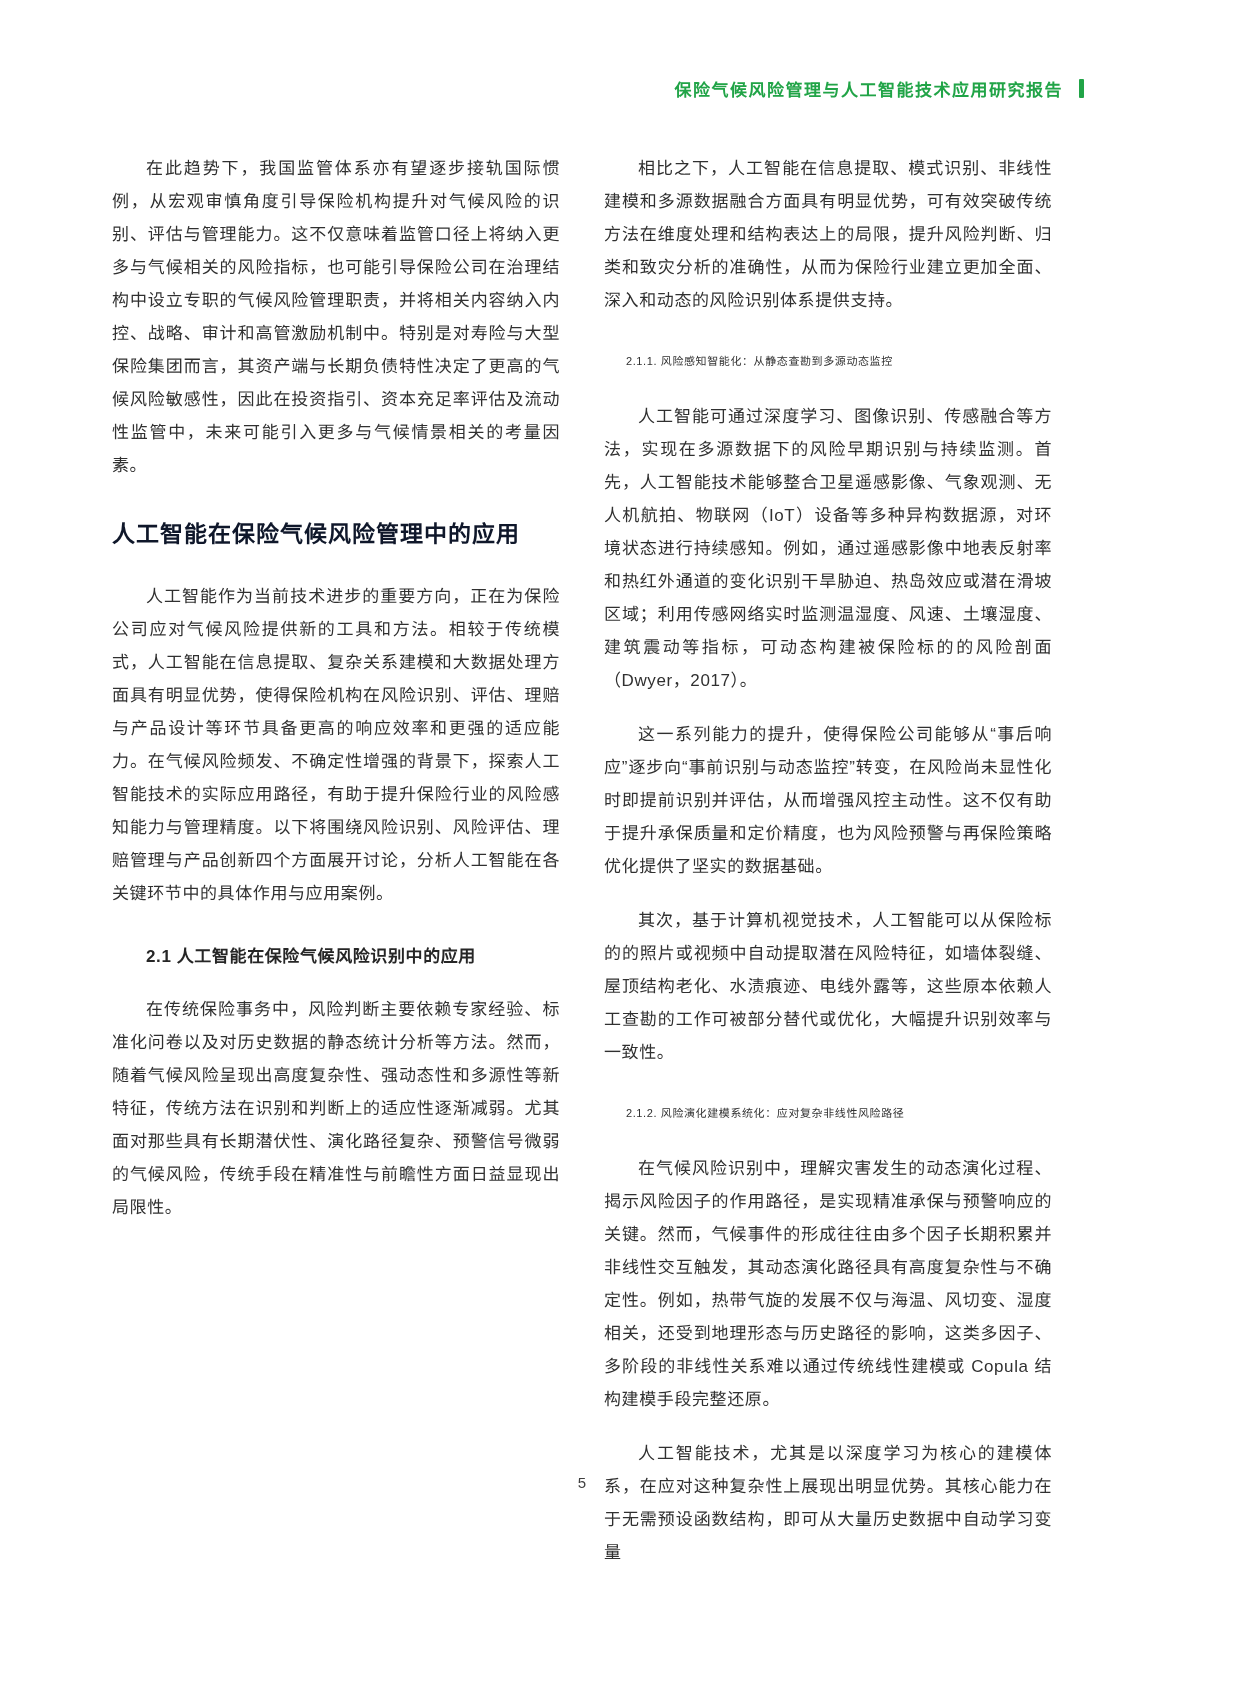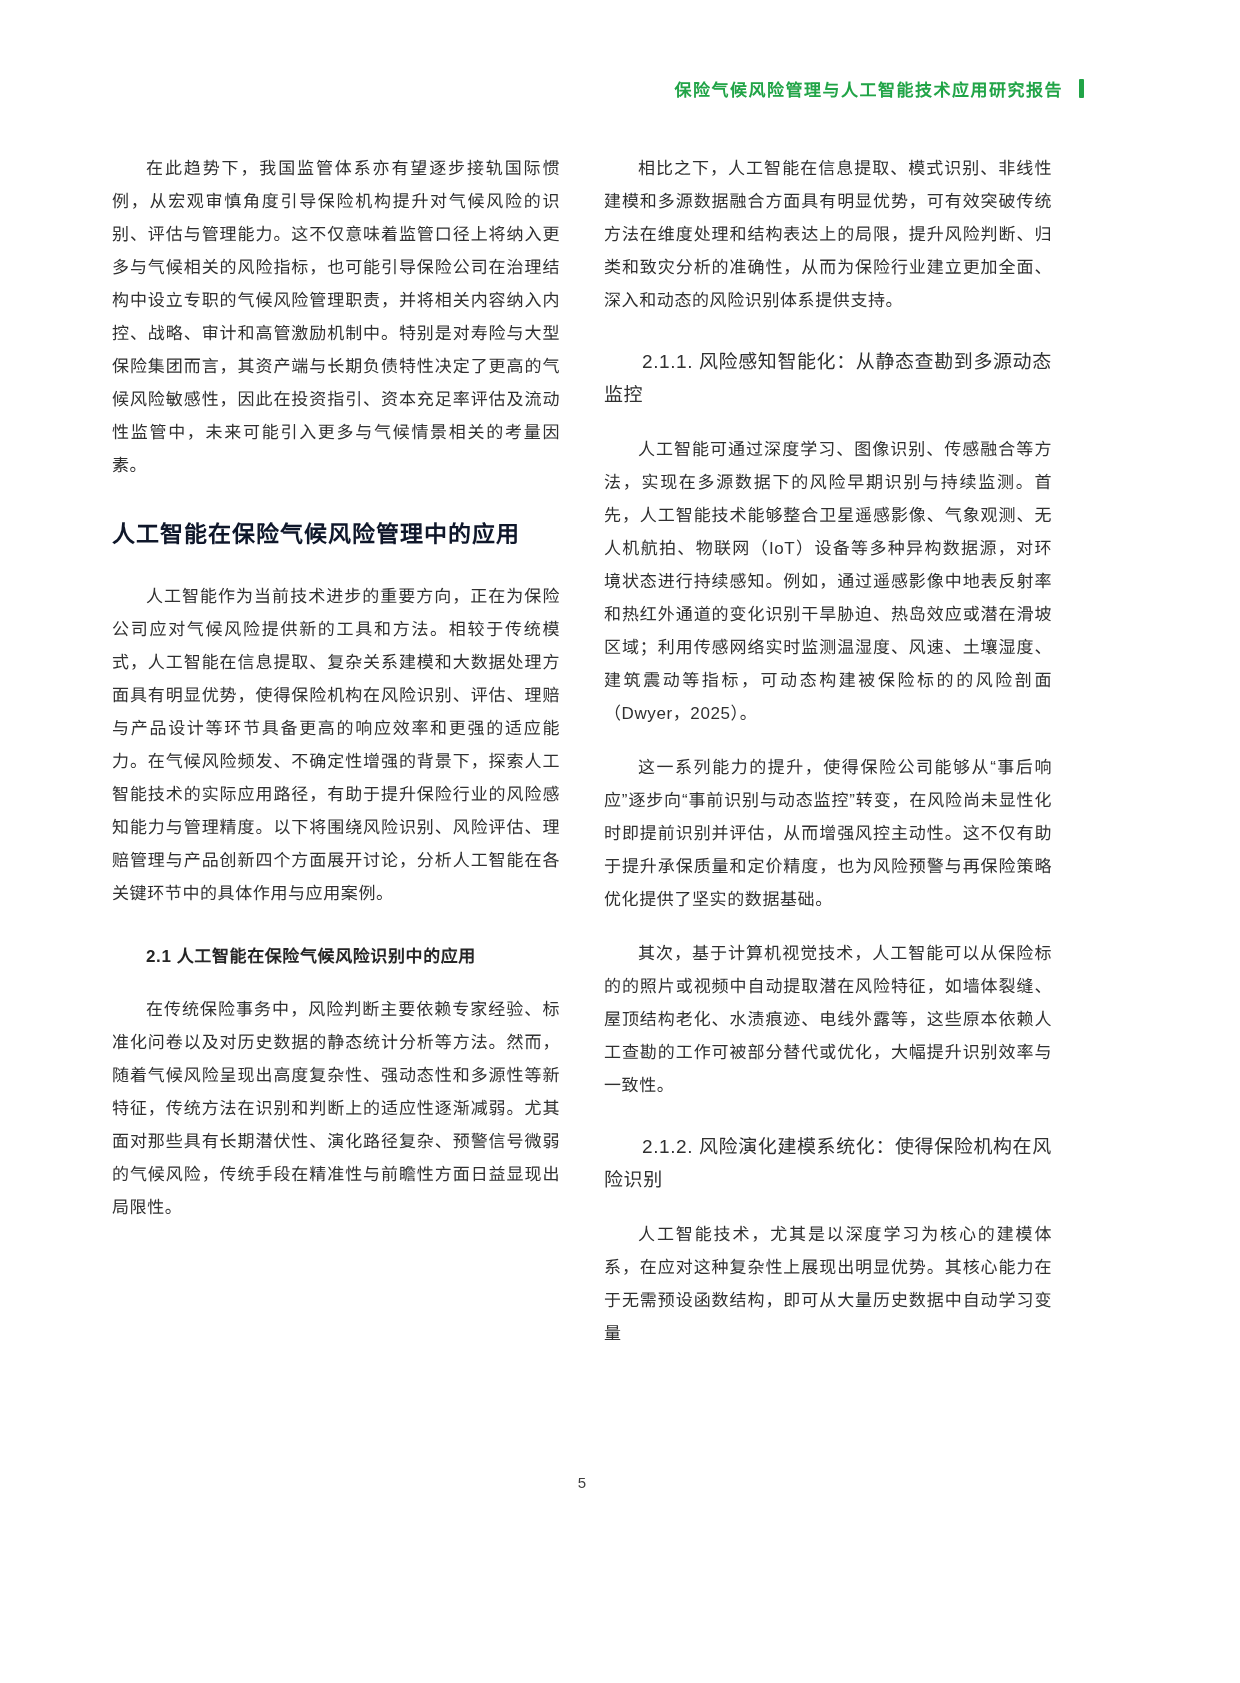--- a/index.html
+++ b/index.html
@@ -68,21 +68,21 @@
   .subsection-heading {
     font-size: 17px;
     font-weight: 700;
     line-height: 33px;
     text-indent: 2em;
     letter-spacing: 0.6px;
     margin: 30px 0 20px;
     color: #262626;
   }
   .numbered-heading {
-    font-size: 19px;
+    font-size: 11px;
     font-weight: 400;
     line-height: 33px;
     text-indent: 2em;
     letter-spacing: 0.6px;
     margin: 28px 0 22px;
     color: #303030;
   }
   .page-footer {
     position: absolute;
     top: 1474px;
@@ -116,28 +116,29 @@
 
 
       <p class="para">在传统保险事务中，风险判断主要依赖专家经验、标准化问卷以及对历史数据的静态统计分析等方法。然而，随着气候风险呈现出高度复杂性、强动态性和多源性等新特征，传统方法在识别和判断上的适应性逐渐减弱。尤其面对那些具有长期潜伏性、演化路径复杂、预警信号微弱的气候风险，传统手段在精准性与前瞻性方面日益显现出局限性。</p>
     </div>
 
     <div class="column">
       <p class="para">相比之下，人工智能在信息提取、模式识别、非线性建模和多源数据融合方面具有明显优势，可有效突破传统方法在维度处理和结构表达上的局限，提升风险判断、归类和致灾分析的准确性，从而为保险行业建立更加全面、深入和动态的风险识别体系提供支持。</p>
 
       <h3 class="numbered-heading">2.1.1. 风险感知智能化：从静态查勘到多源动态监控</h3>
 
-      <p class="para">人工智能可通过深度学习、图像识别、传感融合等方法，实现在多源数据下的风险早期识别与持续监测。首先，人工智能技术能够整合卫星遥感影像、气象观测、无人机航拍、物联网（IoT）设备等多种异构数据源，对环境状态进行持续感知。例如，通过遥感影像中地表反射率和热红外通道的变化识别干旱胁迫、热岛效应或潜在滑坡区域；利用传感网络实时监测温湿度、风速、土壤湿度、建筑震动等指标，可动态构建被保险标的的风险剖面（Dwyer，2025）。</p>
+      <p class="para">人工智能可通过深度学习、图像识别、传感融合等方法，实现在多源数据下的风险早期识别与持续监测。首先，人工智能技术能够整合卫星遥感影像、气象观测、无人机航拍、物联网（IoT）设备等多种异构数据源，对环境状态进行持续感知。例如，通过遥感影像中地表反射率和热红外通道的变化识别干旱胁迫、热岛效应或潜在滑坡区域；利用传感网络实时监测温湿度、风速、土壤湿度、建筑震动等指标，可动态构建被保险标的的风险剖面（Dwyer，2017）。</p>
 
       <p class="para">这一系列能力的提升，使得保险公司能够从“事后响应”逐步向“事前识别与动态监控”转变，在风险尚未显性化时即提前识别并评估，从而增强风控主动性。这不仅有助于提升承保质量和定价精度，也为风险预警与再保险策略优化提供了坚实的数据基础。</p>
 
       <p class="para">其次，基于计算机视觉技术，人工智能可以从保险标的的照片或视频中自动提取潜在风险特征，如墙体裂缝、屋顶结构老化、水渍痕迹、电线外露等，这些原本依赖人工查勘的工作可被部分替代或优化，大幅提升识别效率与一致性。</p>
 
-      <h3 class="numbered-heading">2.1.2. 风险演化建模系统化：使得保险机构在风险识别</h3>
+      <h3 class="numbered-heading">2.1.2. 风险演化建模系统化：应对复杂非线性风险路径</h3>
 
+      <p class="para">在气候风险识别中，理解灾害发生的动态演化过程、揭示风险因子的作用路径，是实现精准承保与预警响应的关键。然而，气候事件的形成往往由多个因子长期积累并非线性交互触发，其动态演化路径具有高度复杂性与不确定性。例如，热带气旋的发展不仅与海温、风切变、湿度相关，还受到地理形态与历史路径的影响，这类多因子、多阶段的非线性关系难以通过传统线性建模或 Copula 结构建模手段完整还原。</p>
 
       <p class="para">人工智能技术，尤其是以深度学习为核心的建模体系，在应对这种复杂性上展现出明显优势。其核心能力在于无需预设函数结构，即可从大量历史数据中自动学习变量</p>
     </div>
 
   </main>
 
   <footer class="page-footer">
     <span>5</span>
   </footer>
 

